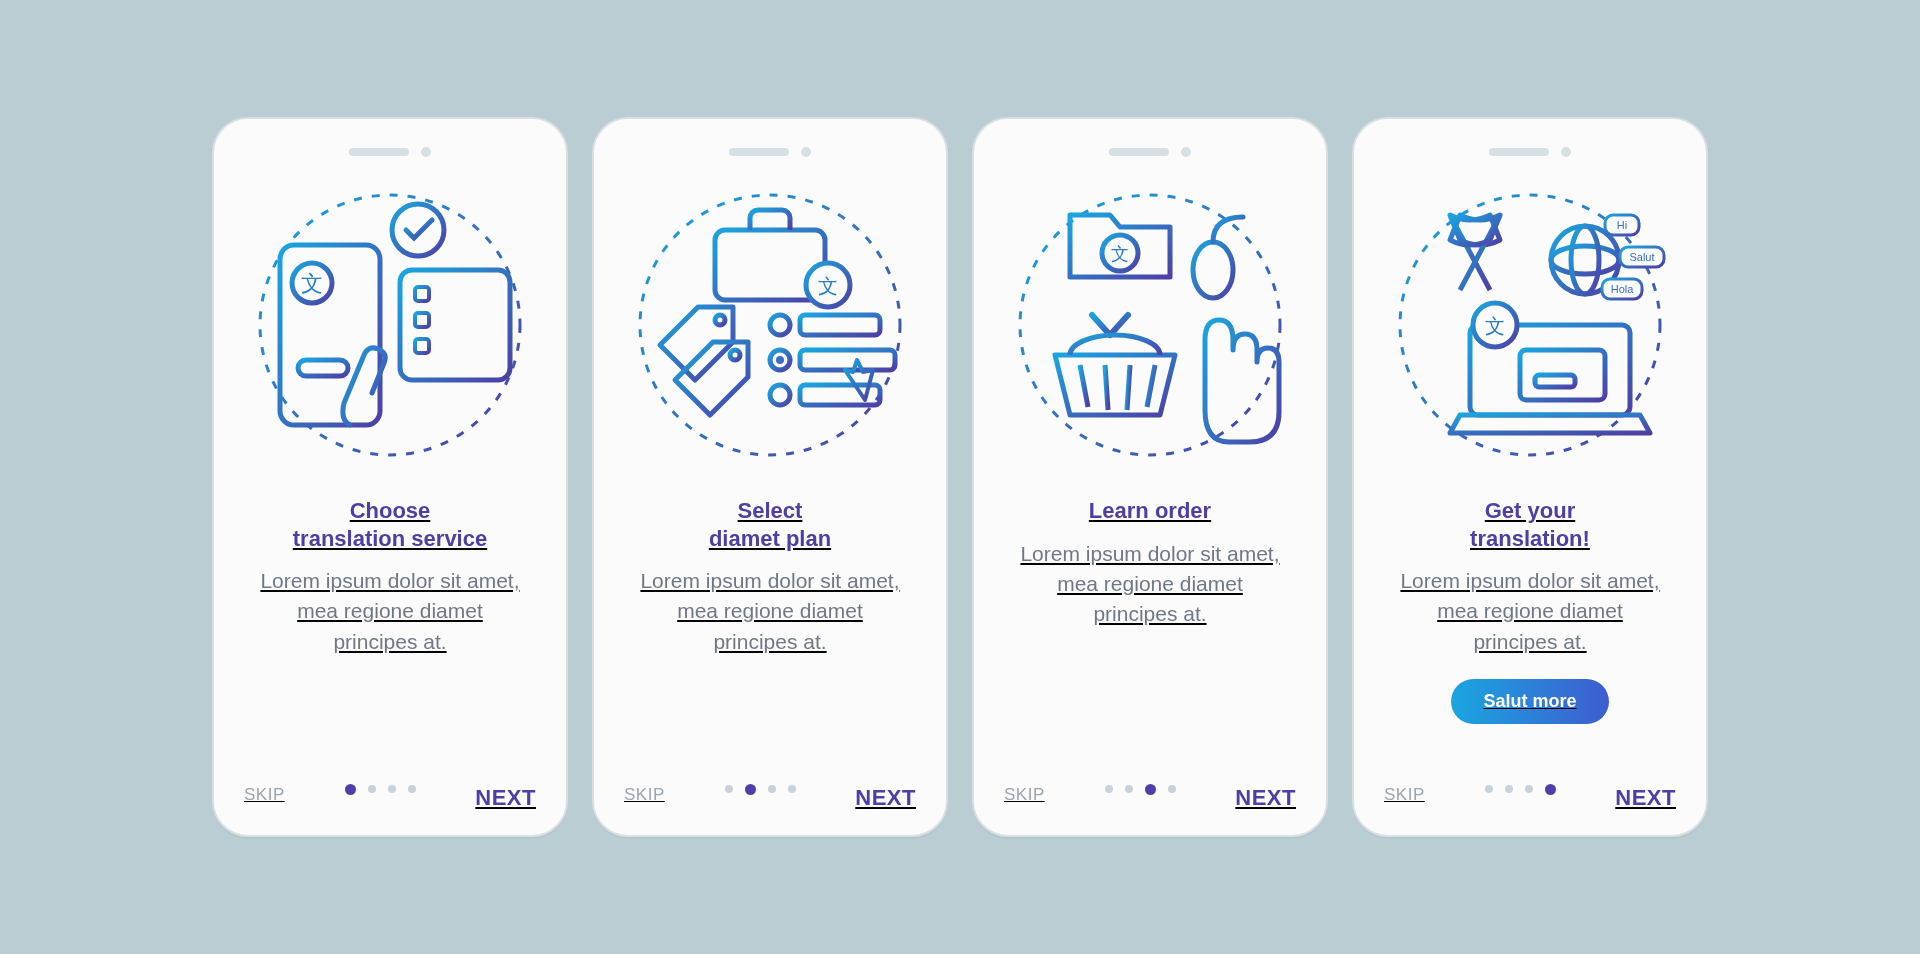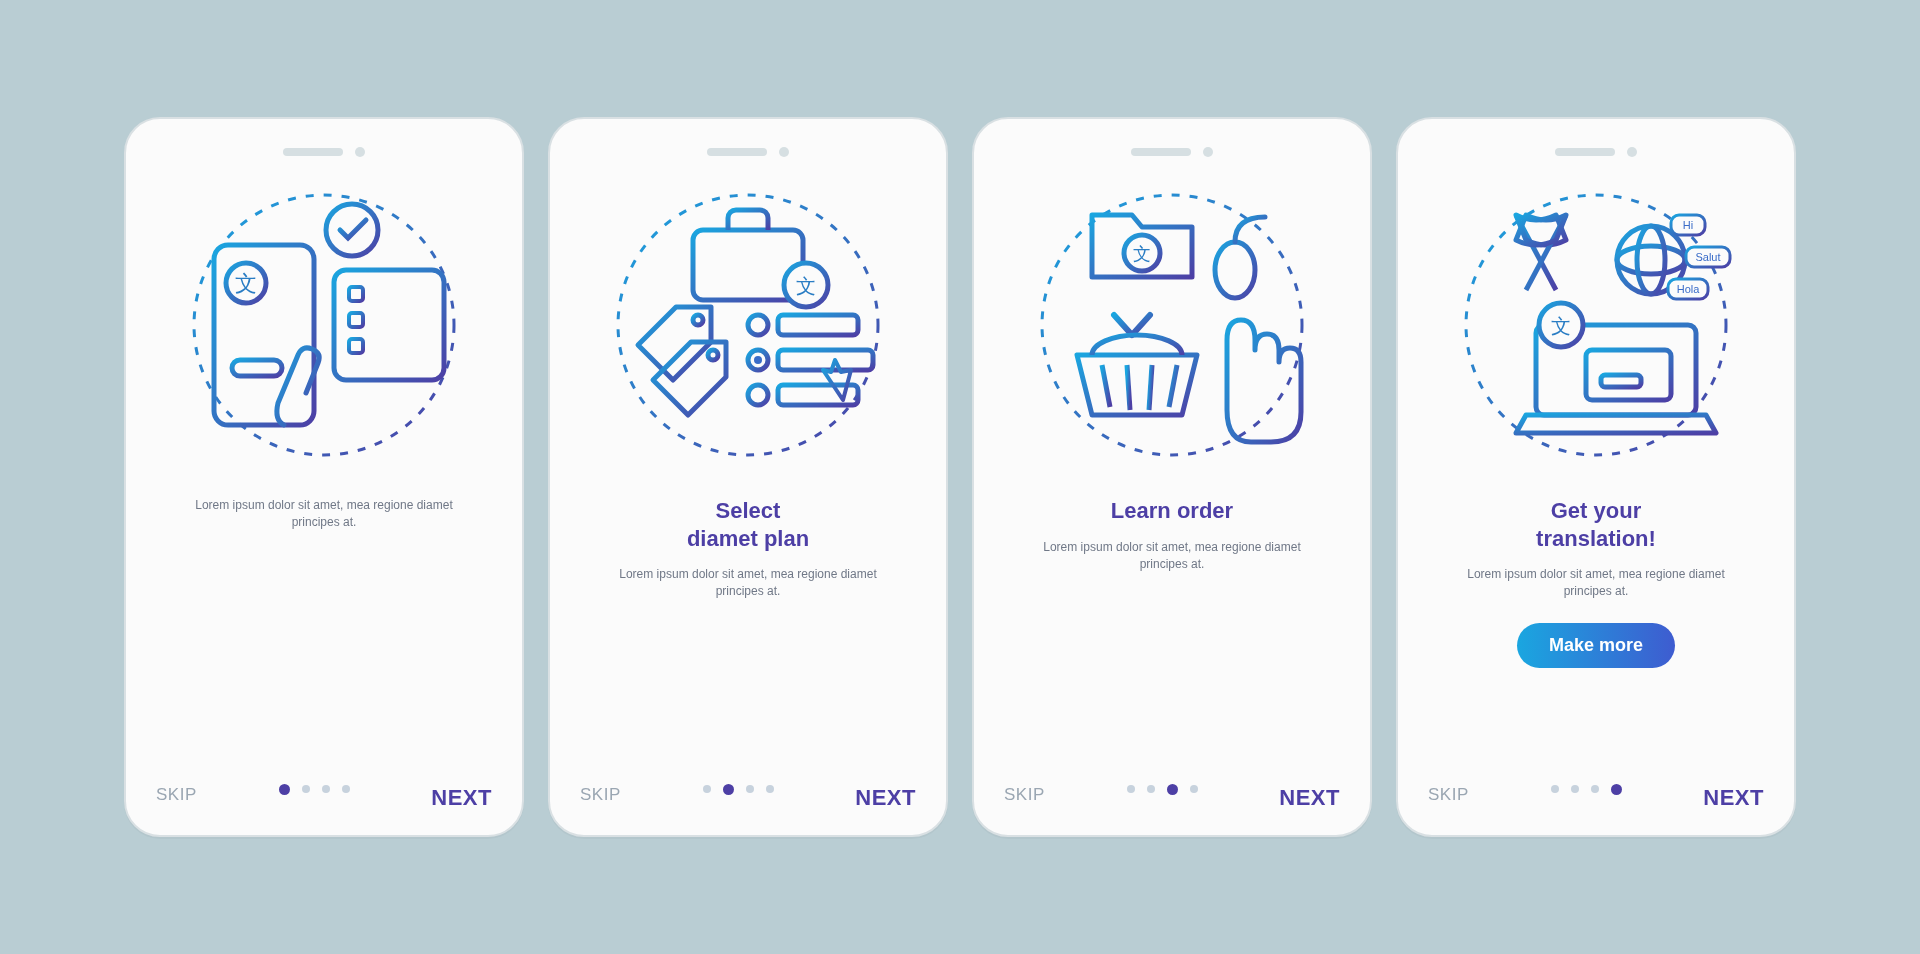--- a/index.html
+++ b/index.html
@@ -12,31 +12,32 @@
     min-height: 100vh;
     padding: 20px;
   }
   .row {
     display: flex;
     gap: 24px;
     justify-content: center;
     align-items: center;
   }
   .phone {
-    width: 400px;
+    width: 356px;
     height: 720px;
     background: #fbfbfb;
     border: 2px solid #d9e0e3;
     border-radius: 36px;
     padding: 28px 20px 20px 20px;
     display: flex;
     flex-direction: column;
     align-items: center;
     box-shadow: 0 2px 0 rgba(0,0,0,.03);
     position: relative;
+    text-decoration: underline;
   }
   .notch-row {
     width: 100%;
     display: flex;
     justify-content: center;
     align-items: center;
     gap: 12px;
     margin-bottom: 18px;
   }
   .speaker {
@@ -65,21 +66,21 @@
     font-weight: 700;
     font-size: 22px;
     text-align: center;
     line-height: 1.25;
     margin-bottom: 14px;
     white-space: pre-line;
     max-width: 260px;
   }
   .desc {
     color: #707887;
-    font-size: 12px;
+    font-size: 21px;
     text-align: center;
     line-height: 1.45;
     max-width: 270px;
   }
   .cta {
     margin-top: 22px;
     background: linear-gradient(90deg, #1aa6e0 0%, #3e5cd0 100%);
     color: #fff;
     border: none;
     border-radius: 999px;
@@ -138,20 +139,22 @@
           <rect x="175" y="138" width="14" height="14" rx="3"></rect>
             <line x1="197" y1="145" x2="255" y2="145" stroke-linecap="round"></line>
           <rect x="175" y="164" width="14" height="14" rx="3"></rect>
             <line x1="197" y1="171" x2="255" y2="171" stroke-linecap="round"></line>
         </g>
 
         <circle cx="178" cy="55" r="26" fill="none" stroke="url(#g1)" stroke-width="5"></circle>
         <path d="M166 55 l8 8 l18 -18" fill="none" stroke="url(#g1)" stroke-width="5" stroke-linecap="round"></path>
       </svg>
     </div>
+    <h2 class="title">Choose
+translation service</h2>
     <p class="desc">Lorem ipsum dolor sit amet, mea regione diamet principes at.</p>
     <div class="footer">
       <span class="skip">SKIP</span>
       <span class="dots">
         <span class="dot active"></span>
         <span class="dot"></span>
         <span class="dot"></span>
         <span class="dot"></span>
       </span>
       <span class="next">NEXT</span>
@@ -316,21 +319,21 @@
         <g stroke="url(#g4)" stroke-width="4" stroke-linecap="round">
           <line x1="100" y1="115" x2="100" y2="100"></line>
             <line x1="115" y1="112" x2="115" y2="95"></line>
           <line x1="130" y1="115" x2="130" y2="100"></line>
         </g>
       </svg>
     </div>
     <h2 class="title">Get your
 translation!</h2>
     <p class="desc">Lorem ipsum dolor sit amet, mea regione diamet principes at.</p>
-    <button class="cta">Make more</button>
+    <button class="cta">Salut more</button>
     <div class="footer">
       <span class="skip">SKIP</span>
       <span class="dots">
         <span class="dot"></span>
         <span class="dot"></span>
         <span class="dot"></span>
         <span class="dot active"></span>
       </span>
       <span class="next">NEXT</span>
     </div>

